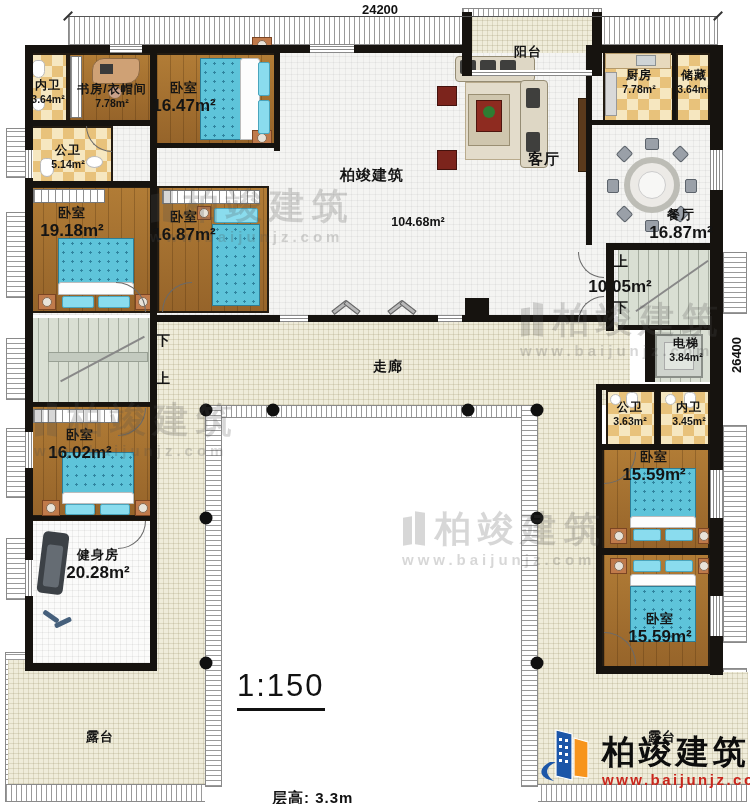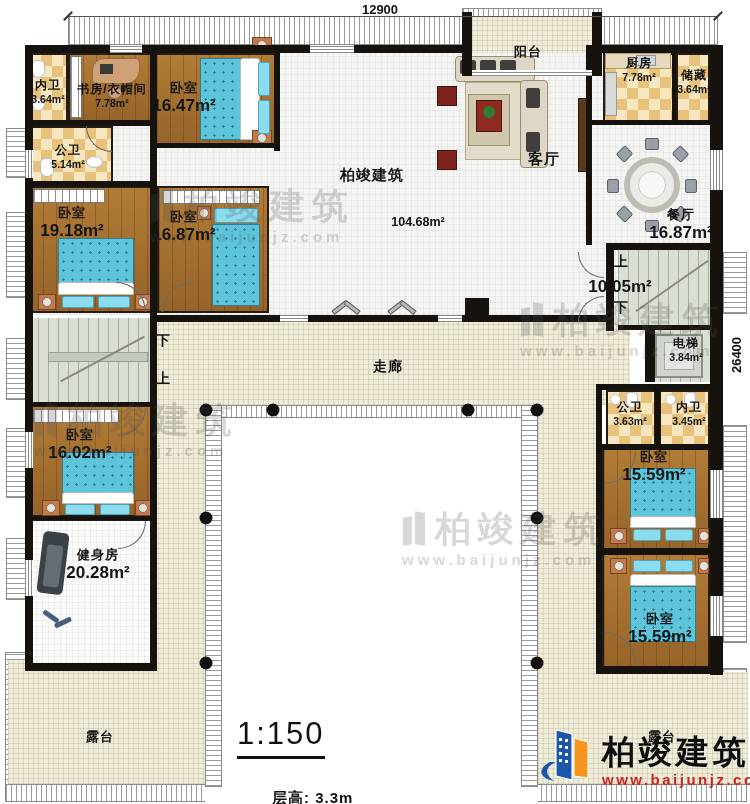--- a/index.html
+++ b/index.html
@@ -63,21 +63,21 @@
   .wm-ico{width:26px;height:36px;position:relative;flex:0 0 auto;}
   .wm-ico i{position:absolute;background:#4e4e4e;}
   .wm-ico i:nth-child(1){left:1px;top:5px;width:9px;height:28px;transform:skewY(-10deg);}
   .wm-ico i:nth-child(2){left:13px;top:0;width:10px;height:33px;transform:skewY(8deg);}
   .wm-name{font-size:36px;font-weight:900;letter-spacing:7px;white-space:nowrap;}
   .wm-url{font-size:15px;font-weight:bold;letter-spacing:4px;margin-top:-3px;white-space:nowrap;}
   
   .title-row{z-index:40;display:flex;align-items:baseline;gap:14px;border-bottom:3px solid #111;
      padding-bottom:4px;}
   .title-main{font-size:36px;font-weight:bold;letter-spacing:4px;color:#111;}
-  .title-scale{font-size:31px;color:#111;letter-spacing:2px;margin-top:48px;}
+  .title-scale{font-size:31px;color:#111;letter-spacing:2px;}
   .info-line{z-index:40;font-size:15px;font-weight:bold;color:#111;letter-spacing:1px;}
   
   .logo{z-index:45;display:flex;align-items:flex-end;gap:8px;}
   .logo-txt .brand{font-size:33px;font-weight:900;color:#0d0d0d;letter-spacing:4px;line-height:1;white-space:nowrap;}
   .logo-txt .url{font-size:15px;font-weight:bold;color:#c9261d;letter-spacing:2.5px;margin-top:3px;white-space:nowrap;}
   .dim{z-index:40;font-size:13px;font-weight:bold;color:#111;}
   .dimline{z-index:40;background:#555;}
   .tick{z-index:41;width:12px;height:2px;background:#333;transform:rotate(-45deg);}
   .stair-land{background:#c3cabf;border:1px solid #98a094;z-index:10;}
   .diag{background:#888;z-index:11;}
@@ -307,21 +307,21 @@
     <span class="rname">书房/衣帽间</span>
       <span class="rarea">7.78m²</span>
   </div>
   <div class="abs lbl" style="left:184px;top:98px;">
     <span class="rname">卧室</span>
       <span class="rarea">16.47m²</span>
   </div>
   <div class="abs lbl" style="left:528px;top:52px;">
     <span class="rname">阳台</span>
   </div>
-  <div class="abs lbl sm" style="left:639px;top:70px;">
+  <div class="abs lbl sm" style="left:639px;top:82px;">
     <span class="rname">厨房</span>
       <span class="rarea">7.78m²</span>
   </div>
   <div class="abs lbl sm" style="left:694px;top:82px;">
     <span class="rname">储藏</span>
       <span class="rarea">3.64m²</span>
   </div>
   <div class="abs lbl" style="left:372px;top:175px;">
     <span class="rname" style="font-size:15px;">柏竣建筑</span>
   </div>
@@ -386,21 +386,21 @@
   </div>
 
   <div class="abs dirlbl" style="left:163px;top:341px;">下</div>
   <div class="abs dirlbl" style="left:163px;top:379px;">上</div>
   <div class="abs dirlbl" style="left:621px;top:262px;">上</div>
   <div class="abs lbl" style="left:620px;top:287px;">
     <span class="rarea">10.05m²</span>
   </div>
   <div class="abs dirlbl" style="left:621px;top:308px;">下</div>
 
-  <div class="abs dim" style="left:380px;top:2px;transform:translateX(-50%);">12900</div>
+  <div class="abs dim" style="left:380px;top:2px;transform:translateX(-50%);">24200</div>
   <div class="abs dimline" style="left:68px;top:16px;width:650px;height:1px;"></div>
   <div class="abs tick" style="left:62px;top:15px;"></div>
   <div class="abs tick" style="left:712px;top:15px;"></div>
   <div class="abs dim" style="left:736px;top:355px;transform:translate(-50%,-50%) rotate(-90deg);">26400</div>
 
   <div class="abs wm" style="left:150px;top:182px;">
     <div class="wm-row">
         <span class="wm-ico">
           <i></i>
           <i></i>

